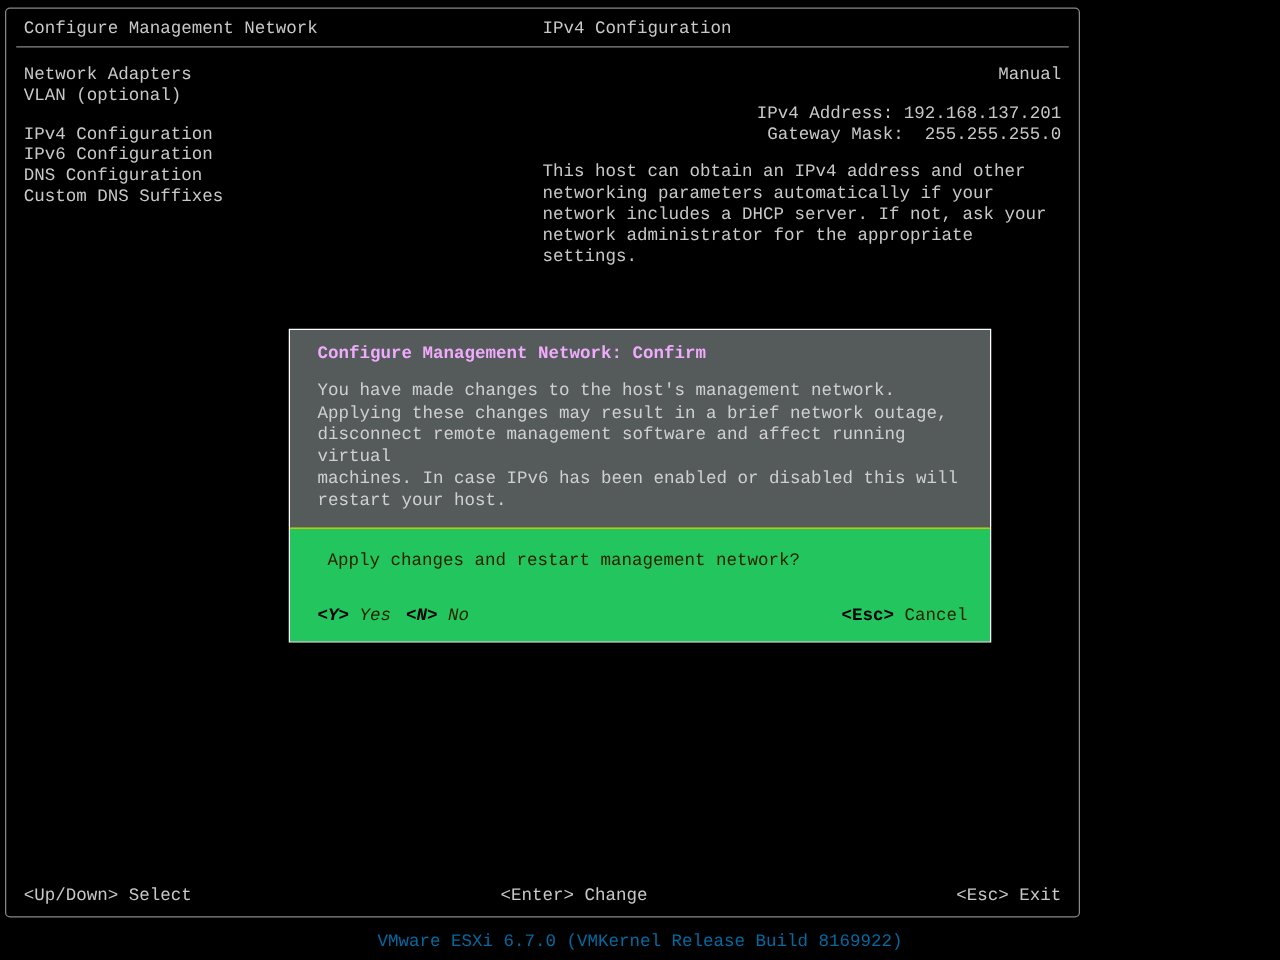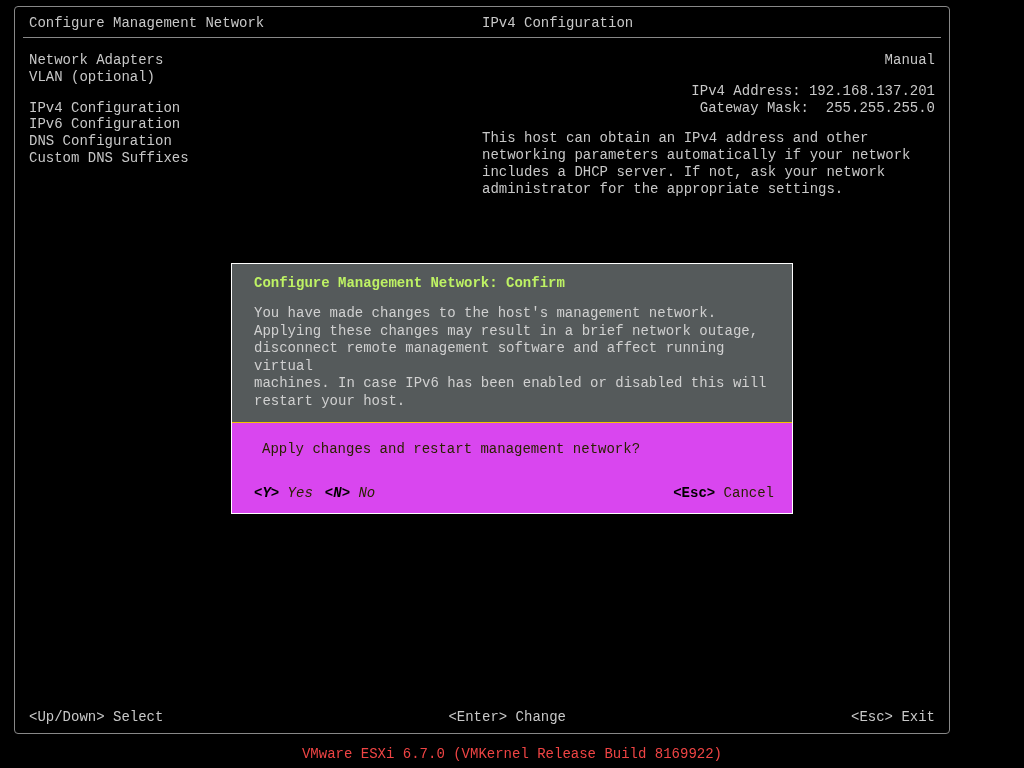--- a/index.html
+++ b/index.html
@@ -13,22 +13,22 @@
       font-size: 14px;
       color: #c8c8c8;
       width: 1024px;
       height: 768px;
       overflow: hidden;
       position: relative;
     }
     .main-frame {
       border: 1px solid #888;
       border-radius: 4px;
-      margin: 6px 14px;
-      width: 936px;
+      margin: 6px 4px;
+      width: 860px;
       height: 728px;
       position: relative;
     }
     .header-row {
       display: flex;
       padding: 8px 14px 6px 14px;
     }
     .header-left {
       flex: 0 0 50%;
       color: #c8c8c8;
@@ -83,48 +83,48 @@
     }
     .help-left, .help-center, .help-right {
       white-space: pre;
     }
     .status-bar {
       position: absolute;
       bottom: 0;
       left: 0;
       right: 0;
       text-align: center;
-      color: #ef4444;
+      color: #0369a1;
       padding: 4px 0 6px 0;
     }
     
     .dialog {
       position: absolute;
       left: 231px;
       top: 263px;
       width: 562px;
       border: 1px solid #fff;
       background: #000;
     }
     .dialog-top {
       background: #555a5b;
       padding: 11px 18px 12px 22px;
     }
     .dialog-title {
-      color: #bef264;
+      color: #f0abfc;
       font-weight: bold;
       margin-bottom: 14px;
     }
     .dialog-body {
       color: #d0d0d0;
       line-height: 1.25;
       white-space: pre-wrap;
     }
     .dialog-bottom {
-      background: #d946ef;
+      background: #22c55e;
       padding: 18px 18px 12px 22px;
       border-top: 1px solid #f3c400;
     }
     .dialog-question {
       color: #2a2200;
       margin-bottom: 28px;
       padding-left: 8px;
     }
     .dialog-actions {
       display: flex;

